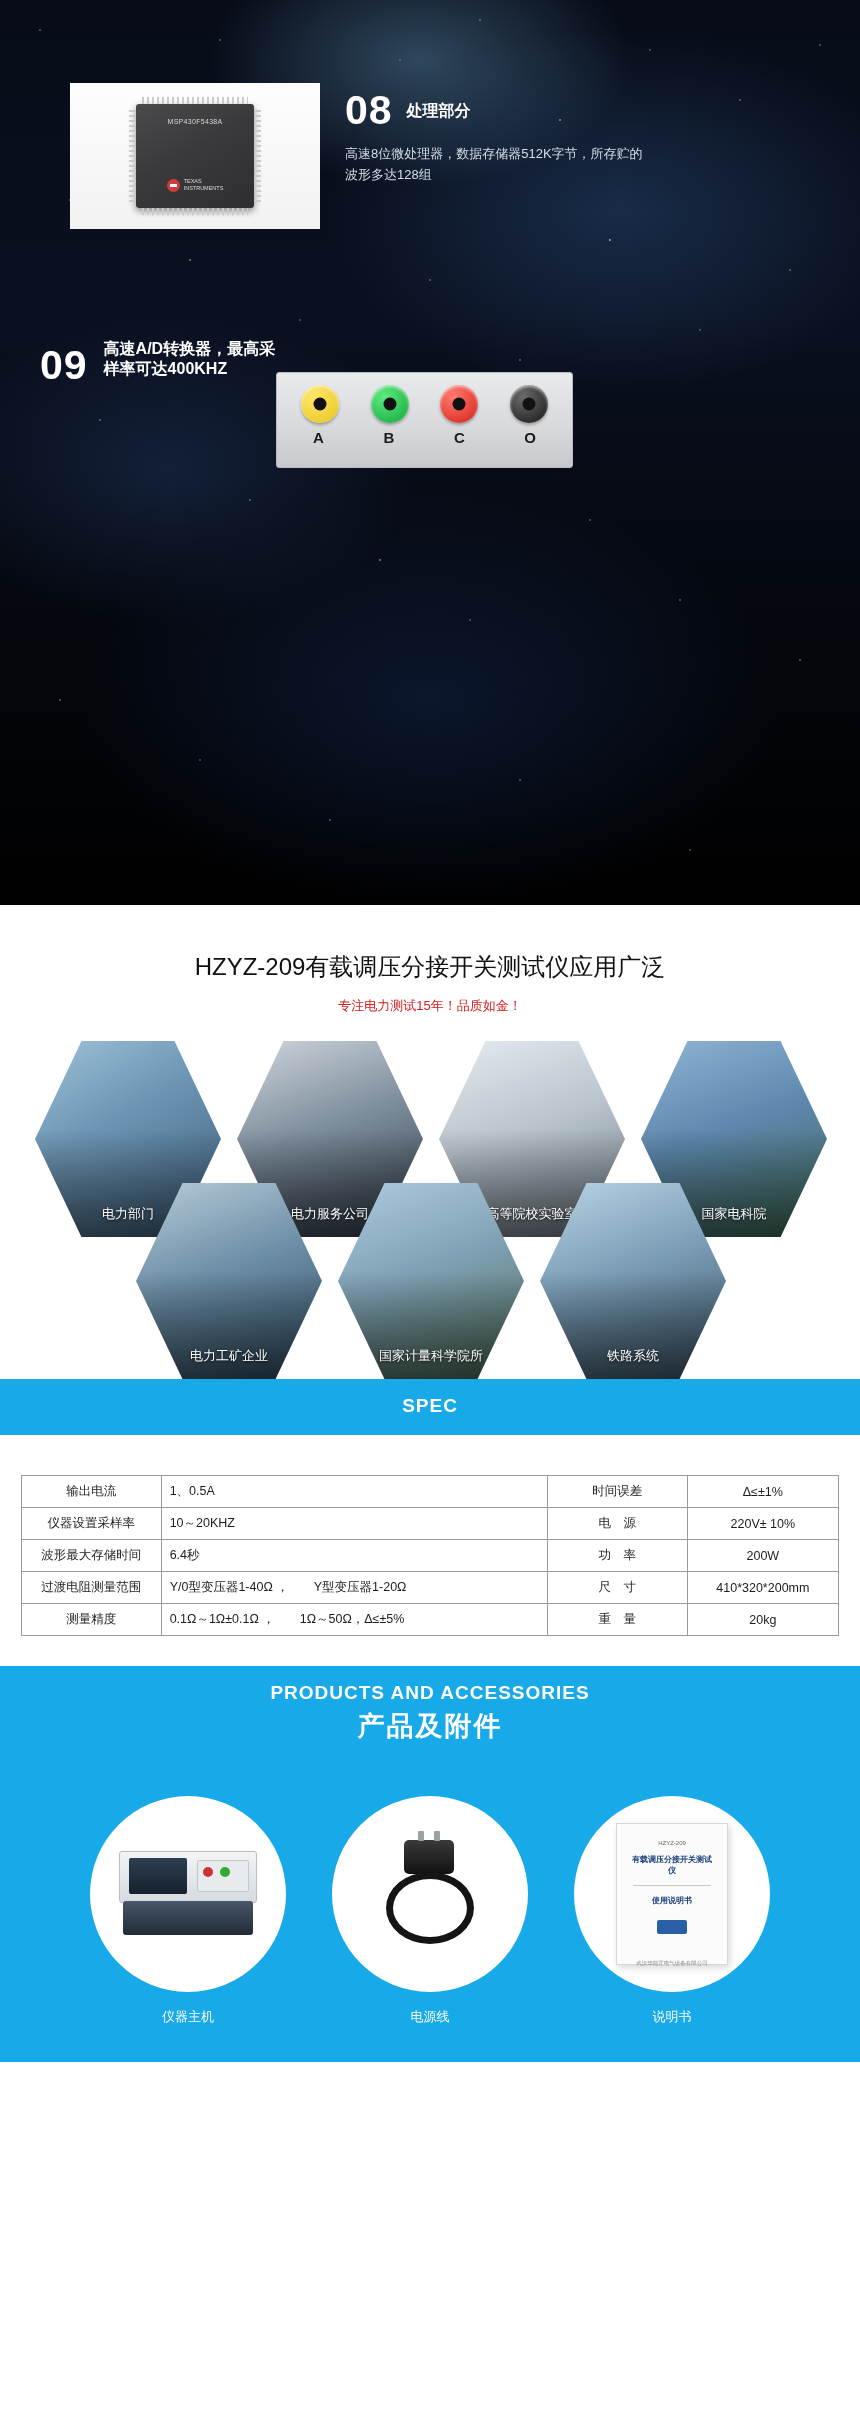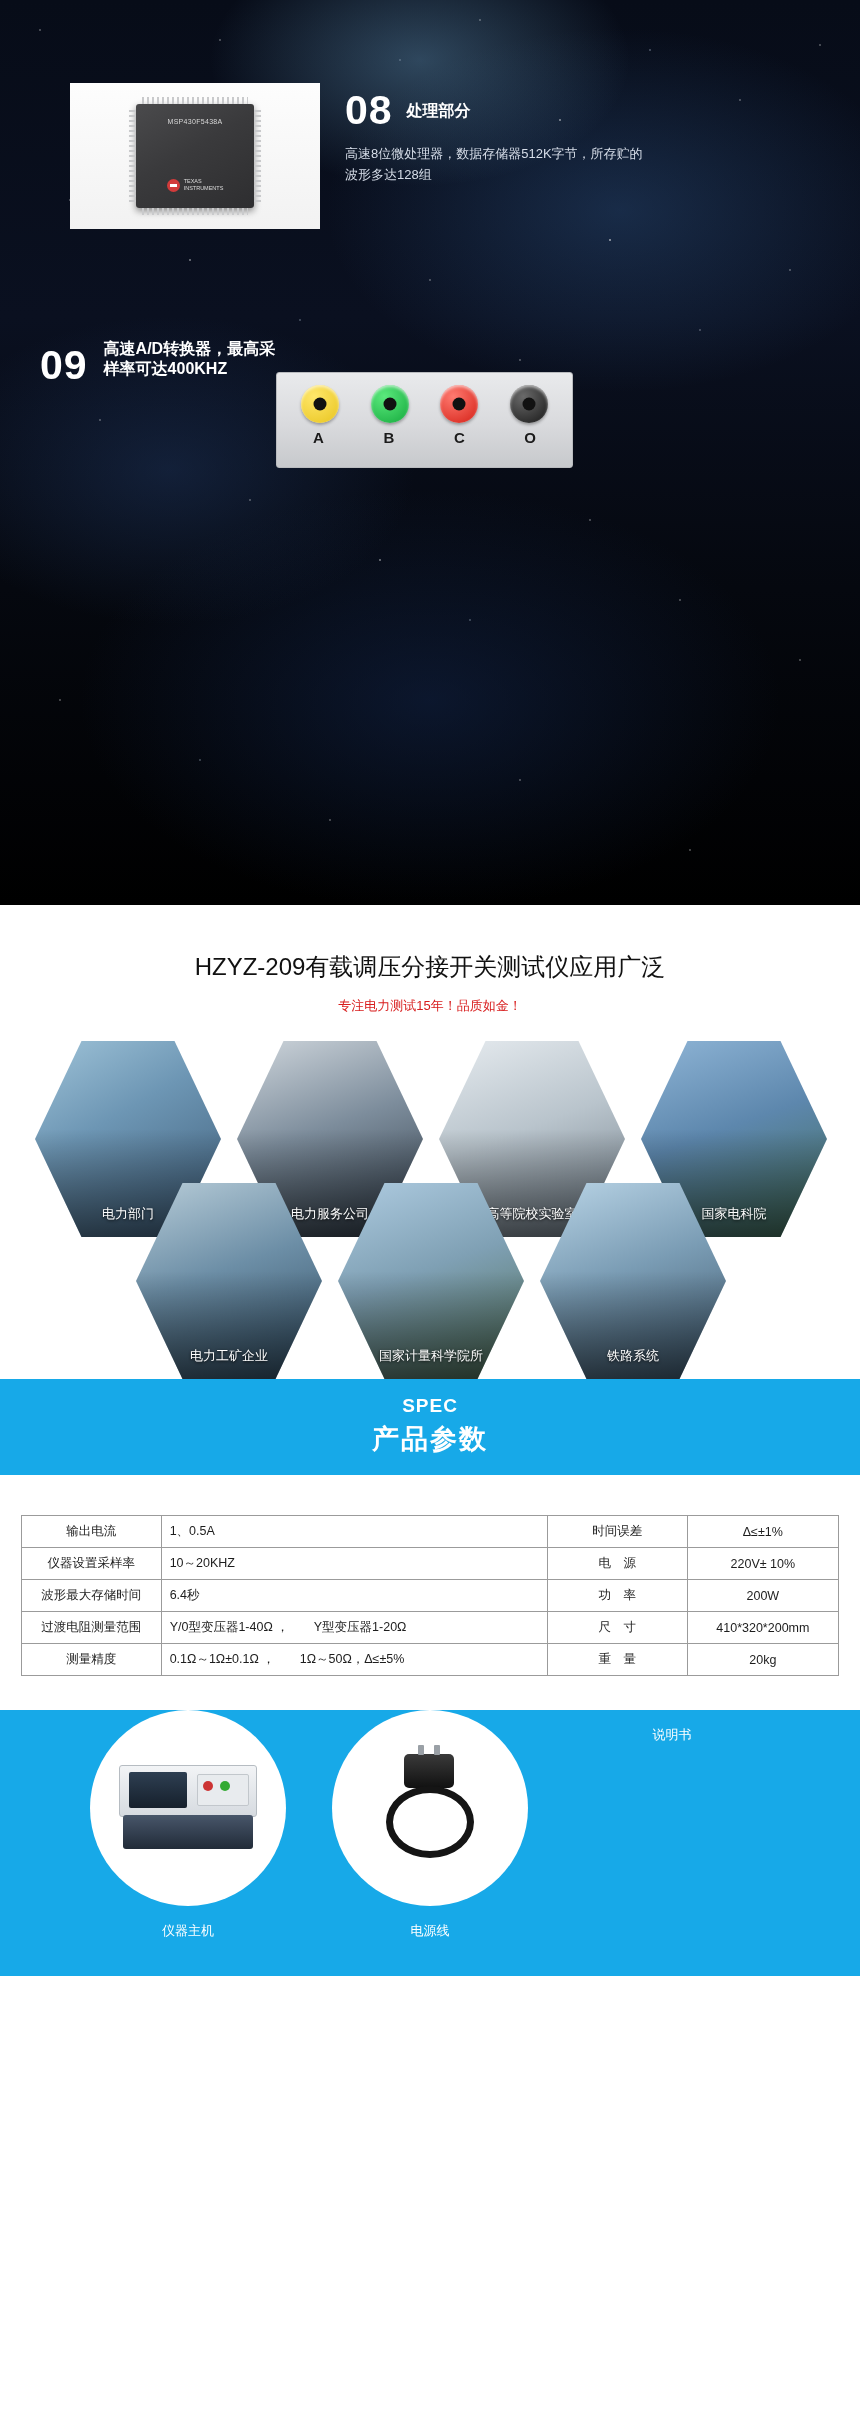--- a/index.html
+++ b/index.html
@@ -363,21 +363,20 @@
         <div class="shade"></div>
       <div class="cap">铁路系统</div>
     </div>
   </div>
 
 </section>
 
 <section>
   <div class="band">
     <div class="en">SPEC</div>
-    <div class="cn">产品参数</div>
   </div>
 
   <table class="spec">
     <tbody>
       <tr>
         <td class="k">输出电流</td>
         <td class="v">1、0.5A</td>
         <td class="k2">时间误差</td>
         <td class="v2">Δ≤±1%</td>
       </tr>
@@ -403,20 +402,24 @@
         <td class="k">测量精度</td>
         <td class="v">0.1Ω～1Ω±0.1Ω ，　　1Ω～50Ω，Δ≤±5%</td>
         <td class="k2">重　量</td>
         <td class="v2">20kg</td>
       </tr>
     </tbody>
   </table>
 </section>
 
 <section class="products">
+  <div class="band">
+    <div class="en">PRODUCTS AND ACCESSORIES</div>
+    <div class="cn">产品及附件</div>
+  </div>
 
   <div class="prodgrid">
     <div class="prod">
       <div class="circle">
         <div class="case">
           <div class="lid"></div>
             <div class="panel"></div>
             <div class="knobs"></div>
             <div class="base"></div>
         </div>
@@ -428,16 +431,26 @@
       <div class="circle">
         <div class="cable">
           <div class="plug"></div>
             <div class="loop"></div>
         </div>
       </div>
       <div class="cap">电源线</div>
     </div>
 
     <div class="prod">
+      <div class="circle">
+        <div class="book">
+          <div class="t1">HZYZ-209</div>
+          <div class="t2">有载调压分接开关测试仪</div>
+          <div class="rule"></div>
+          <div class="t2">使用说明书</div>
+          <div class="logo"></div>
+          <div class="t3">武汉华能正电气设备有限公司</div>
+        </div>
+      </div>
       <div class="cap">说明书</div>
     </div>
   </div>
 </section>
 
 </body></html>

